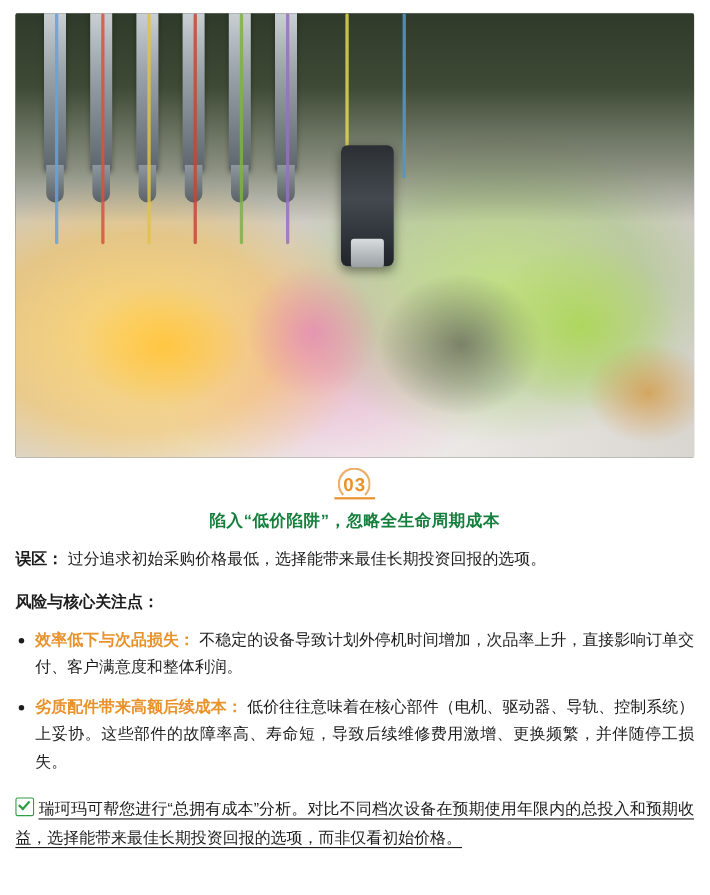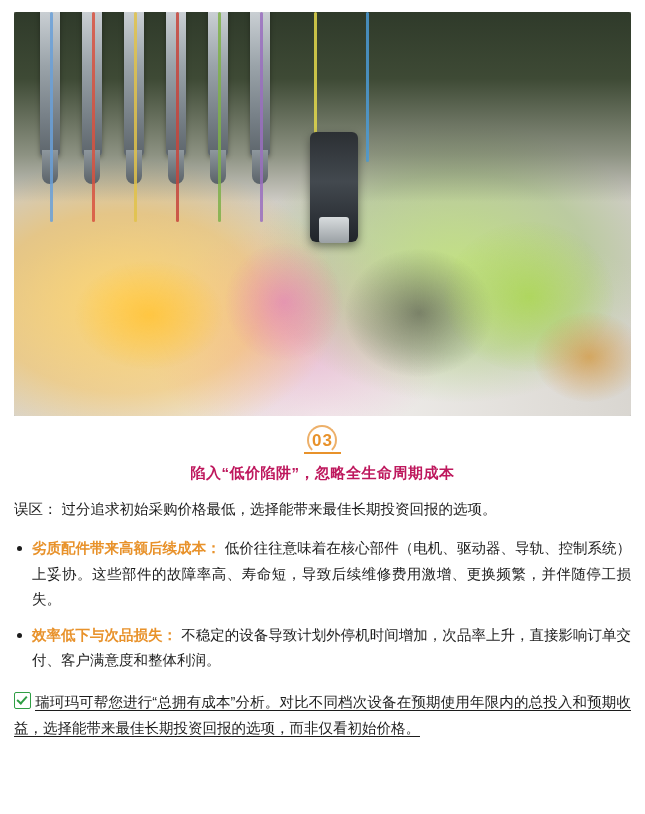--- a/index.html
+++ b/index.html
@@ -122,36 +122,36 @@
     border: 2px solid #edb06a;
     border-bottom-color: transparent;
     border-radius: 50%;
     box-sizing: border-box;
   }
   .section-title {
     margin-top: 10px;
     text-align: center;
     font-size: 15px;
     font-weight: bold;
-    color: #be185d;
+    color: #15803d;
     letter-spacing: 0.5px;
   }
 
   
   .content {
     margin-top: 14px;
     font-size: 14.5px;
     line-height: 1.75;
     color: #1c1c1c;
   }
   .misconception {
     margin: 0 0 14px 0;
   }
   .misconception .lead {
-    font-weight: normal;
+    font-weight: bold;
   }
   .risk-title {
     font-weight: bold;
     font-size: 14.5px;
     margin: 0 0 8px 0;
   }
   ul.risk-list {
     list-style: none;
     margin: 0;
     padding: 0;
@@ -246,28 +246,29 @@
     <span class="num-circle">03</span>
   </div>
   <div class="section-title">陷入“低价陷阱”，忽略全生命周期成本</div>
 
   <div class="content">
 
     <p class="misconception">
       <span class="lead">误区：</span><span> 过分追求初始采购价格最低，选择能带来最佳长期投资回报的选项。</span>
     </p>
 
+    <p class="risk-title">风险与核心关注点：</p>
 
     <ul class="risk-list">
+      <li>
+        <span class="risk-label">效率低下与次品损失：</span><span> 不稳定的设备导致计划外停机时间增加，次品率上升，直接影响订单交付、客户满意度和整体利润。</span>
+      </li>
       <li>
         <span class="risk-label">劣质配件带来高额后续成本：</span><span> 低价往往意味着在核心部件（电机、驱动器、导轨、控制系统）上妥协。这些部件的故障率高、寿命短，导致后续维修费用激增、更换频繁，并伴随停工损失。</span>
       </li>
-      <li>
-        <span class="risk-label">效率低下与次品损失：</span><span> 不稳定的设备导致计划外停机时间增加，次品率上升，直接影响订单交付、客户满意度和整体利润。</span>
-      </li>
     </ul>
 
     <p class="callout">
       <span class="check"></span><span class="callout-text">瑞珂玛可帮您进行“总拥有成本”分析。对比不同档次设备在预期使用年限内的总投入和预期收益，选择能带来最佳长期投资回报的选项，而非仅看初始价格。</span>
     </p>
 
   </div>
 </div>
 
 </body></html>

